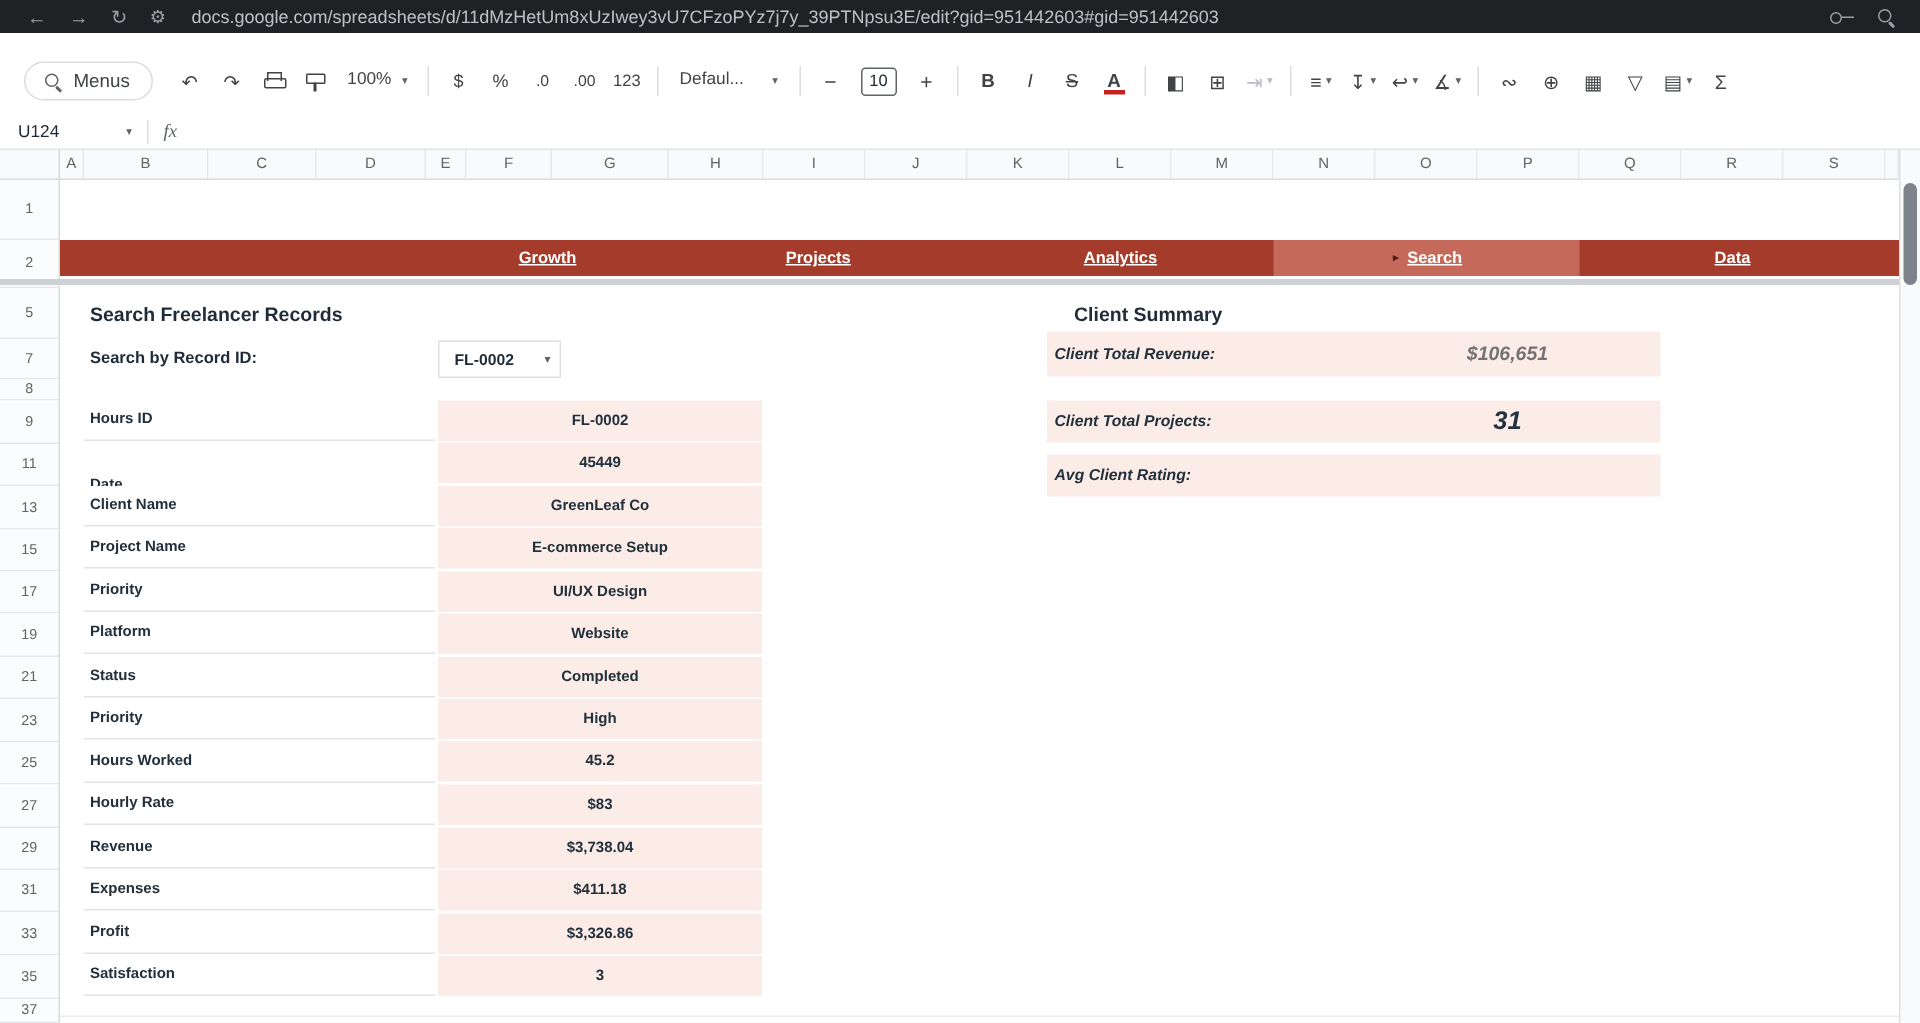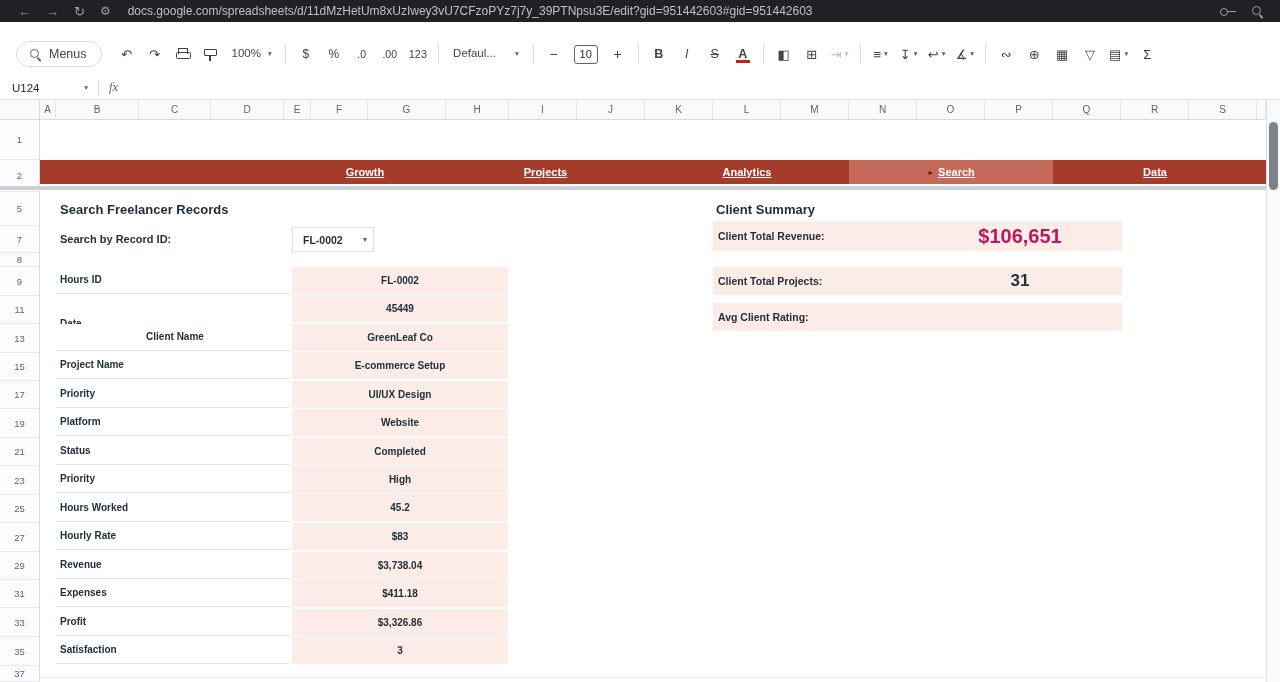--- a/index.html
+++ b/index.html
@@ -88,21 +88,21 @@
     border:1px solid #e0e0e0; display:flex; align-items:center; justify-content:space-between;
     padding:0 6px 0 10px; font-size:10.5px; font-weight:bold; color:#1f2c38; cursor:pointer; }
   .dd-caret { font-size:8px; color:#5f6368; font-weight:normal; }
 
   .rec-label { position:absolute; left:56px; width:234px; height:27px; background:#fff;
     border-bottom:1px solid #e3e3e3; line-height:26px; padding-left:4px;
     font-size:10px; font-weight:bold; color:#22303c; }
   .rec-value { position:absolute; left:292px; width:216px; height:27px; background:var(--cell-pink);
     text-align:center; line-height:27px; font-size:10px; font-weight:bold; color:#22303c; }
 
-  .sum-row { position:absolute; left:713px; width:409px; background:var(--cell-pink); }
+  .sum-row { position:absolute; left:698px; width:409px; background:var(--cell-pink);font-style:italic; }
   .sum-label { position:absolute; left:5px; top:0; font-size:10.5px; font-weight:bold; color:#22303c; }
   .sum-value { position:absolute; left:230px; right:25px; top:0; text-align:center; font-weight:bold; }
 
   #bottom-line { position:absolute; left:40px; top:557px; width:1226px; height:1px; background:#ececec; }
 
   
   #v-scrollbar { position:absolute; left:1266px; top:100px; width:14px; height:582px;
     background:#f9fafb; border-left:1px solid #dddfe2; }
   #v-thumb { position:absolute; left:2px; top:22px; width:9px; height:68px; background:#7d838a; border-radius:5px; }
 </style>
@@ -265,21 +265,21 @@
   <div id="search-label">Search by Record ID:</div>
   <div id="record-dropdown">
     <span>FL-0002</span>
     <span class="dd-caret">▾</span>
   </div>
   <div id="records">
       <div class="rec-label" style="top: 147px;">Hours ID</div>
       <div class="rec-value" style="top: 147px;">FL-0002</div>
       <div class="rec-label" style="top: 175px; margin-top: 16px;">Date</div>
       <div class="rec-value" style="top: 175px;">45449</div>
-      <div class="rec-label" style="top: 204px; text-align: center;">Client Name</div>
+      <div class="rec-label" style="top: 204px;">Client Name</div>
       <div class="rec-value" style="top: 204px;">GreenLeaf Co</div>
       <div class="rec-label" style="top: 232px;">Project Name</div>
       <div class="rec-value" style="top: 232px;">E-commerce Setup</div>
       <div class="rec-label" style="top: 261px;">Priority</div>
       <div class="rec-value" style="top: 261px;">UI/UX Design</div>
       <div class="rec-label" style="top: 289px;">Platform</div>
       <div class="rec-value" style="top: 289px;">Website</div>
       <div class="rec-label" style="top: 318px;">Status</div>
       <div class="rec-value" style="top: 318px;">Completed</div>
       <div class="rec-label" style="top: 346px;">Priority</div>
@@ -295,21 +295,21 @@
       <div class="rec-label" style="top: 489px;">Profit</div>
       <div class="rec-value" style="top: 489px;">$3,326.86</div>
       <div class="rec-label" style="top: 517px;">Satisfaction</div>
       <div class="rec-value" style="top: 517px;">3</div>
     </div>
 
   <div id="summary-heading" class="sheet-heading">Client Summary</div>
   <div id="summary-rows">
       <div class="sum-row" style="top: 101px; height: 30px;">
         <span class="sum-label" style="line-height: 30px;">Client Total Revenue:</span>
-        <span class="sum-value" style="font-size: 20px; line-height: 30px; color: #be185d;">$106,651</span>
+        <span class="sum-value" style="font-size: 13px; line-height: 30px; color: #737373;">$106,651</span>
       </div>
       <div class="sum-row" style="top: 147px; height: 28px;">
         <span class="sum-label" style="line-height: 28px;">Client Total Projects:</span>
         <span class="sum-value" style="font-size: 17px; line-height: 28px; color: rgb(35, 50, 64);">31</span>
       </div>
       <div class="sum-row" style="top: 183px; height: 28px;">
         <span class="sum-label" style="line-height: 28px;">Avg Client Rating:</span>
       </div>
     </div>
 

